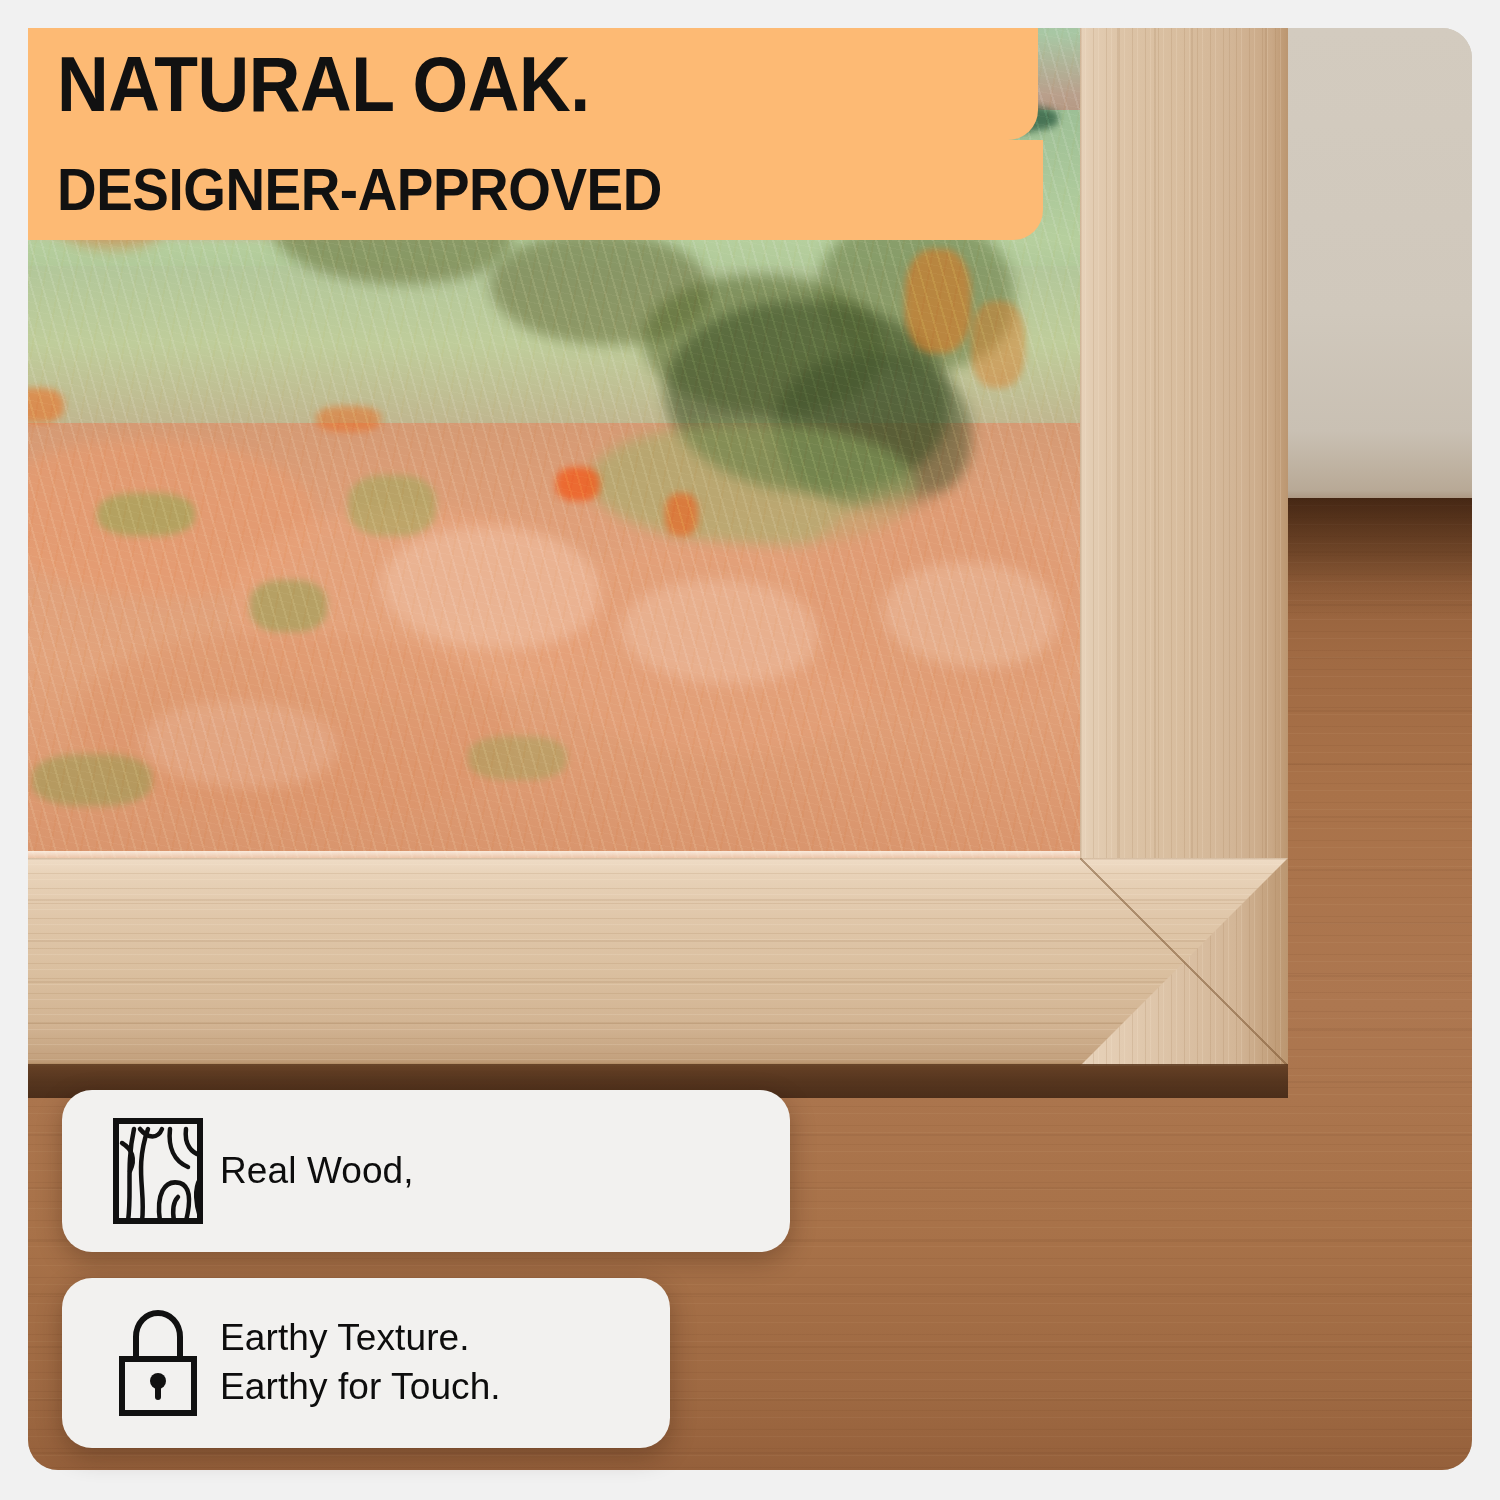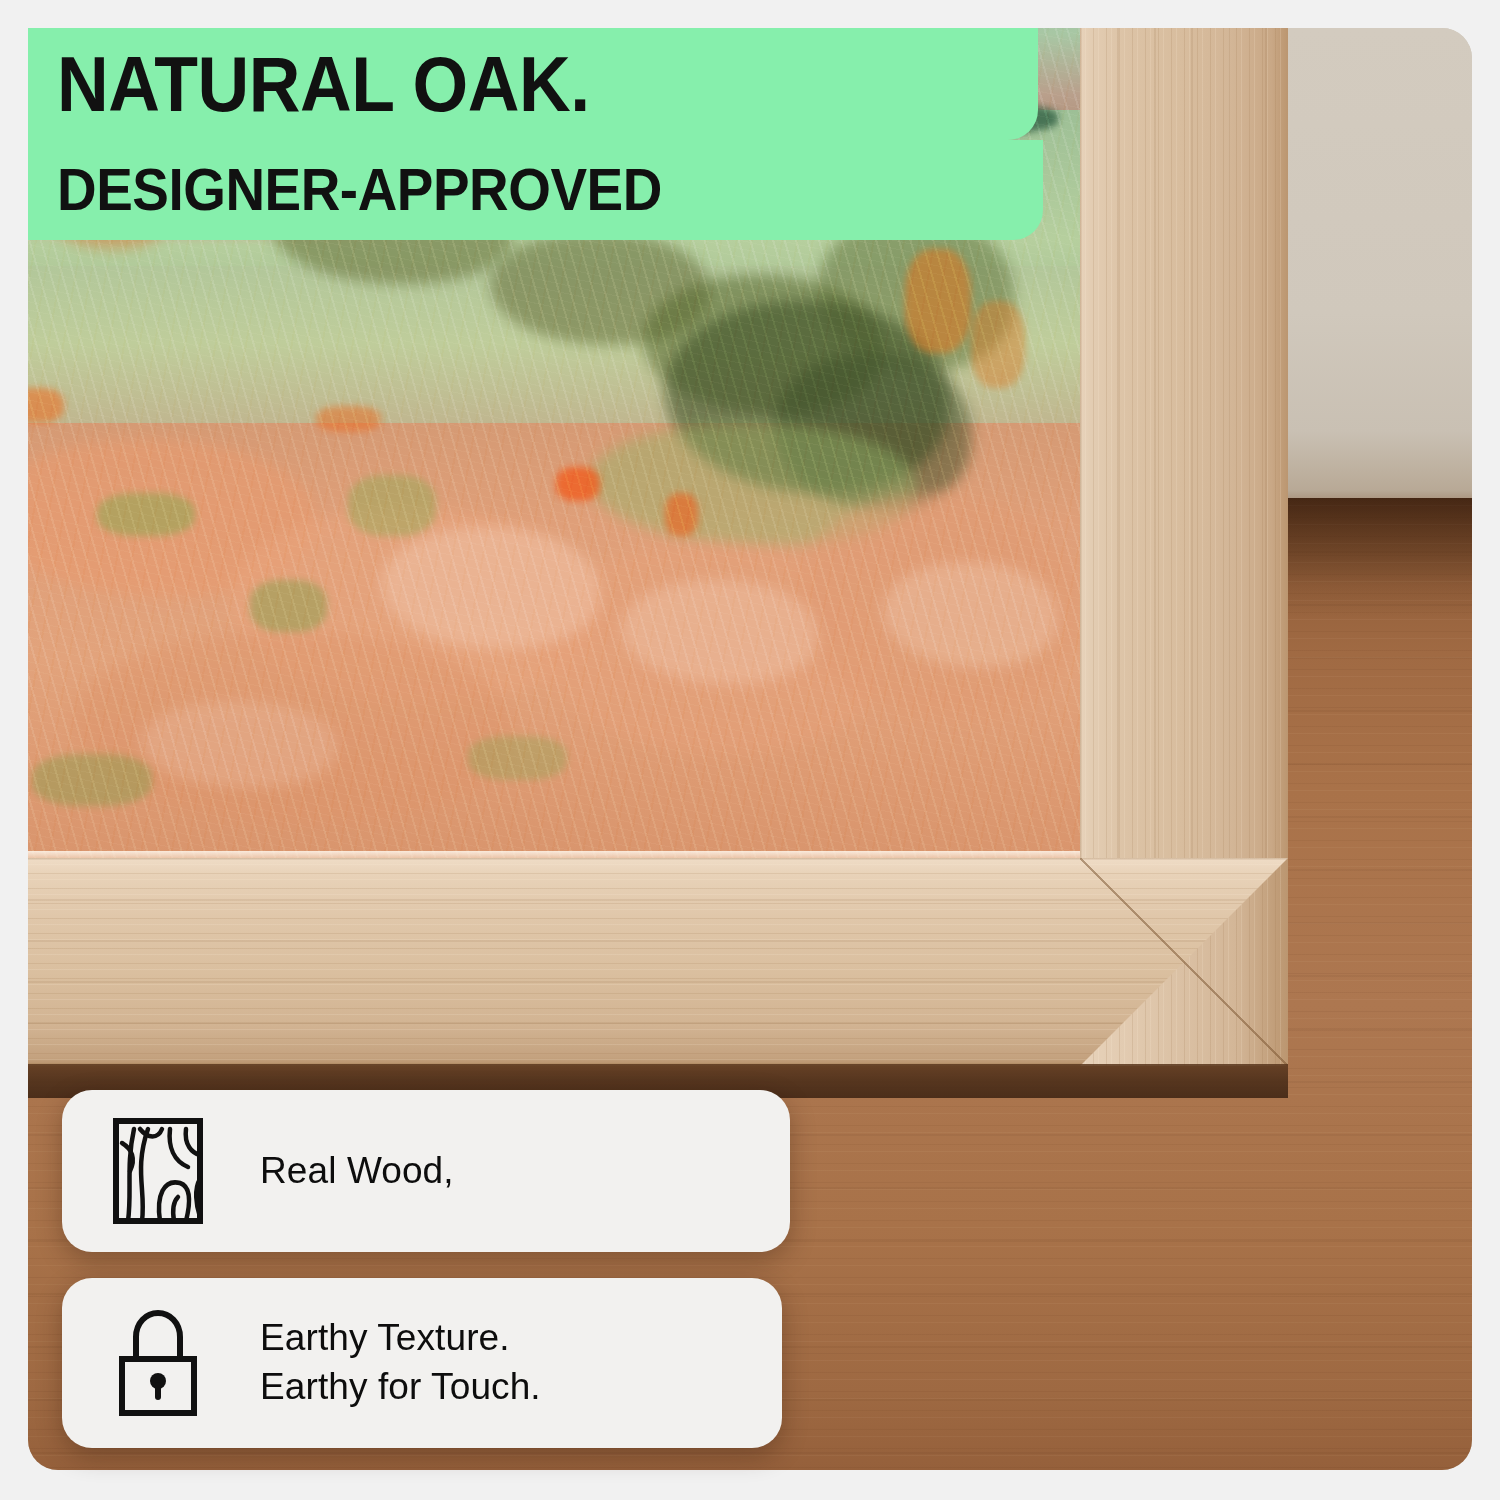--- a/index.html
+++ b/index.html
@@ -300,21 +300,21 @@
   }
 
   
   .headline {
     position: absolute;
     left: 28px;
     top: 28px;
     z-index: 20;
   }
   .hl-row {
-    background: #86efac;
+    background: #fdba74;
     display: flex;
     align-items: center;
     font-weight: 700;
     letter-spacing: -0.5px;
     color: #111111;
     white-space: nowrap;
   }
   .hl-row-1 {
     height: 112px;
     padding: 0 26px 0 29px;
@@ -332,27 +332,27 @@
   .hl-text { transform: scaleX(0.93); transform-origin: left center; }
 
   
   .badge {
     position: absolute;
     left: 62px;
     background: #f2f1ef;
     border-radius: 30px;
     display: flex;
     align-items: center;
-    gap: 56px;
+    gap: 16px;
     padding: 0 40px 0 50px;
     box-shadow: 0 8px 26px rgba(40,18,6,0.30);
     z-index: 20;
   }
   .badge-wood  { top: 1090px; width: 728px; height: 162px; }
-  .badge-touch { top: 1278px; width: 720px; height: 170px; }
+  .badge-touch { top: 1278px; width: 608px; height: 170px; }
 
   .badge-icon { flex: 0 0 auto; display: flex; align-items: center; justify-content: center; }
   .badge-text {
     font-size: 37px;
     line-height: 1.32;
     color: #0d0d0d;
     letter-spacing: 0.1px;
     font-weight: 400;
   }
   .badge-text span { display: block; }

